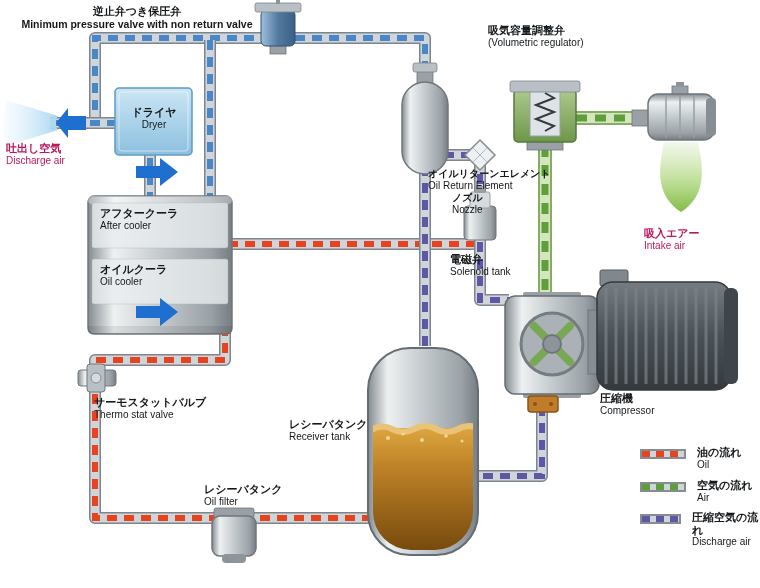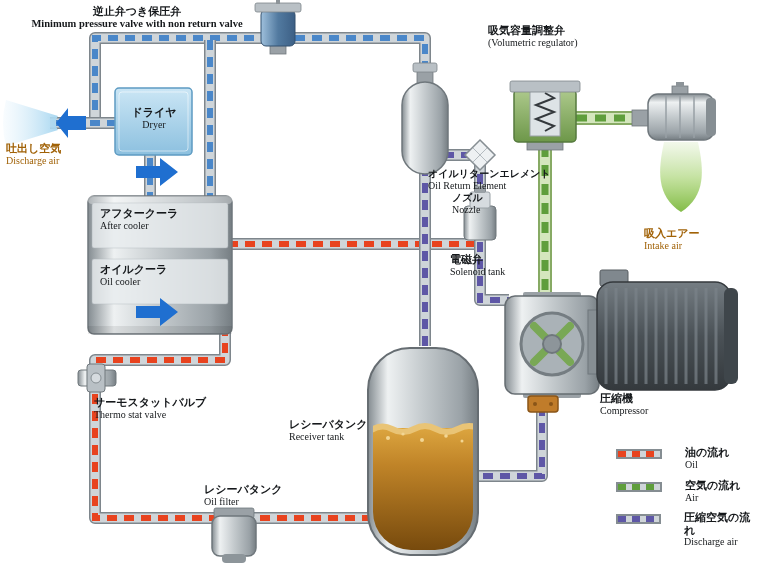--- a/index.html
+++ b/index.html
@@ -1,43 +1,43 @@
 <!DOCTYPE html>
 <html><head>
 <meta charset="utf-8">
 <style>
   *{margin:0;padding:0;box-sizing:border-box}
   html,body{background:#fff}
   .canvas{position:relative;width:760px;height:588px;background:#ffffff;overflow:hidden;
-          font-family:Liberation Serif, serif;color:#15181b}
+          font-family:Liberation Sans, sans-serif;color:#15181b}
   .canvas > svg{position:absolute;left:0;top:0}
 
   
   .pc{fill:none;stroke:#7e868c;stroke-width:12;stroke-linejoin:round}
   .pb{fill:none;stroke:#cfd5d9;stroke-width:9;stroke-linejoin:round}
   .pd{fill:none;stroke-width:6;stroke-dasharray:10 7}
   .pd-blue{stroke:#4a87c9}
   .pd-red{stroke:#e8431f}
   .pd-purple{stroke:#5e57a6}
   .pc-green{fill:none;stroke:#87aa64;stroke-width:14;stroke-linejoin:round}
   .pb-green{fill:none;stroke:#d4e6bd;stroke-width:10;stroke-linejoin:round}
   .pd-green{fill:none;stroke:#5f9e3c;stroke-width:7;stroke-dasharray:11 8}
 
   
   .lbl{position:absolute;line-height:1.2;white-space:nowrap}
   .lbl .jp{display:block;font-size:11px;font-weight:bold}
   .lbl .en{display:block;font-size:10px}
   .lbl .en2{display:block;font-size:10px}
-  .lbl.blue{color:#a16207}
+  .lbl.blue{color:#be185d}
   .lbl.center{text-align:center}
   .lbl.bolden .en{font-weight:bold;font-size:10.5px}
   .lbl.small .jp{font-size:10px}
 
   
-  .legend-row{position:absolute;left:616px;display:flex;gap:23px;align-items:flex-start}
+  .legend-row{position:absolute;left:640px;display:flex;gap:11px;align-items:flex-start}
   .legend-text .jp{display:block;font-size:11px;font-weight:bold;line-height:1.15}
   .legend-text .en{display:block;font-size:10px;line-height:1.15}
   .sw{width:46px;height:10px;margin-top:3px;border:2px solid #858d92;background-color:#cfd5d9}
   .sw-oil{background-image:repeating-linear-gradient(90deg,#e8431f 0 8px,rgba(0,0,0,0) 8px 14px)}
   .sw-air{background-image:repeating-linear-gradient(90deg,#5f9e3c 0 8px,rgba(0,0,0,0) 8px 14px)}
   .sw-comp{background-image:repeating-linear-gradient(90deg,#5e57a6 0 8px,rgba(0,0,0,0) 8px 14px)}
 </style>
 </head>
 <body>
 

